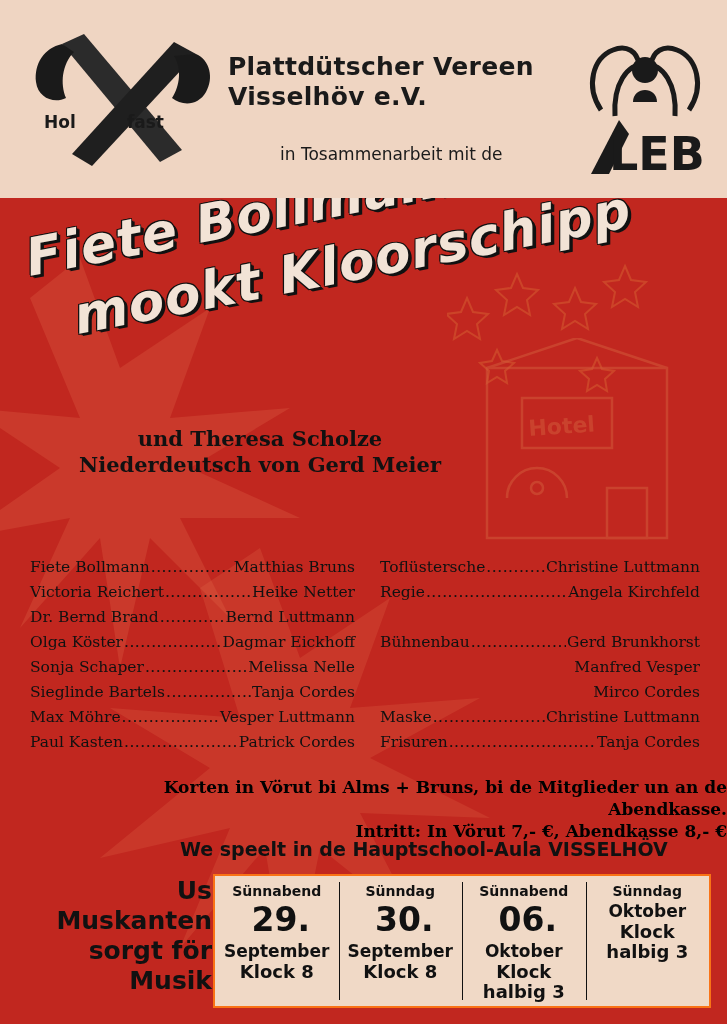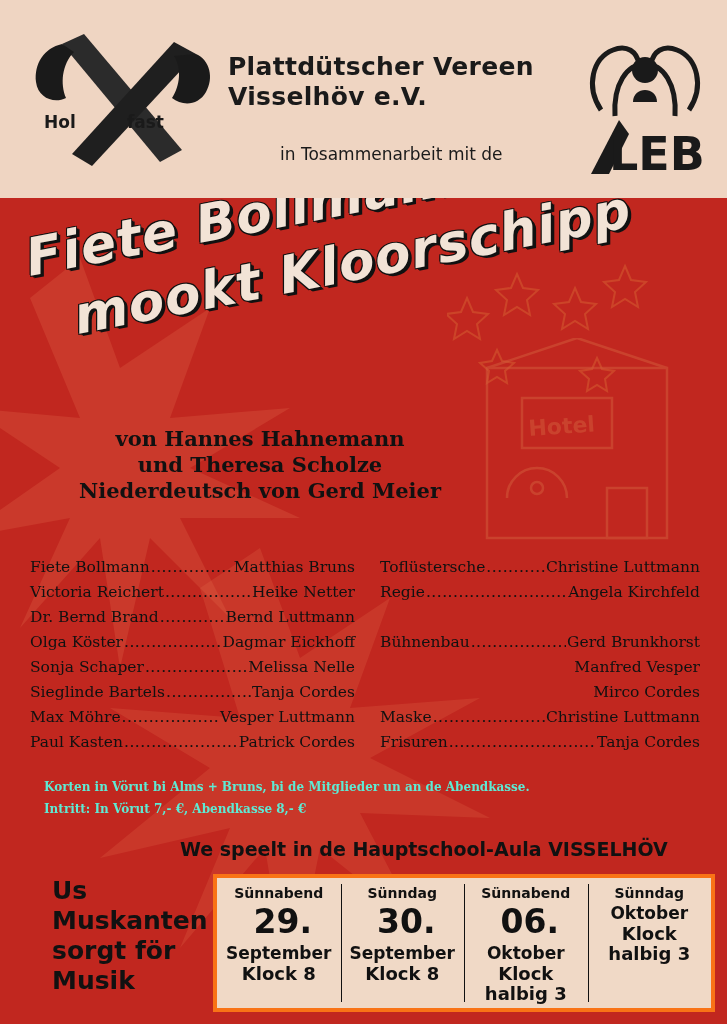--- a/index.html
+++ b/index.html
@@ -141,58 +141,59 @@
     margin: 0 1px;
   }
   .cast-actor { flex: 0 0 auto; }
   .cast-row.blank { visibility: hidden; }
   .cast-row.nodots .cast-role { visibility: hidden; }
 
   
   .tickets {
     position: absolute;
     left: 44px; top: 578px;
-    color: #5eead4;
+    color: #000000;
     font-family: "DejaVu Serif", serif;
     font-weight: bold;
-    font-size: 12px;
+    font-size: 17px;
     line-height: 22px;
+    text-align: right;
   }
 
   
   .venue {
     position: absolute;
     left: 180px; top: 640px;
     color: #111;
     font-family: "DejaVu Sans", sans-serif;
     font-weight: bold;
     font-size: 19px;
   }
 
   
   .music {
     position: absolute;
     left: 52px; top: 678px;
     width: 160px;
-    text-align: left;
+    text-align: right;
     color: #111;
     font-family: "DejaVu Sans", sans-serif;
     font-weight: bold;
     font-size: 25px;
     line-height: 30px;
   }
 
   
   .dates {
     position: absolute;
     left: 213px; top: 676px;
     width: 494px;
     height: 130px;
     background: #f0d9c6;
-    border: 4px solid #f97316;
+    border: 2px solid #f97316;
     display: flex;
   }
   .date-cell {
     flex: 1 1 0;
     text-align: center;
     color: #111;
     position: relative;
     padding-top: 6px;
   }
   .date-cell + .date-cell::before {
@@ -319,21 +320,20 @@
         <text x="62" y="98" transform="rotate(-4 62 98)">Hotel</text>
       </g>
     </svg>
 
     <div class="title-wrap">
       <div class="title-line">Fiete Bollmann</div>
       <div class="title-line second">mookt Kloorschipp</div>
     </div>
 
     <div class="subtitle">
-      <div>von Hannes Hahnemann</div>
       <div>und Theresa Scholze</div>
       <div>Niederdeutsch von Gerd Meier</div>
     </div>
 
     <div class="cast">
       <div class="cast-col left">
         <div class="cast-row">
           <span class="cast-role">Fiete Bollmann</span>
           <span class="cast-dots">..........................................</span>
           <span class="cast-actor">Matthias Bruns</span>

